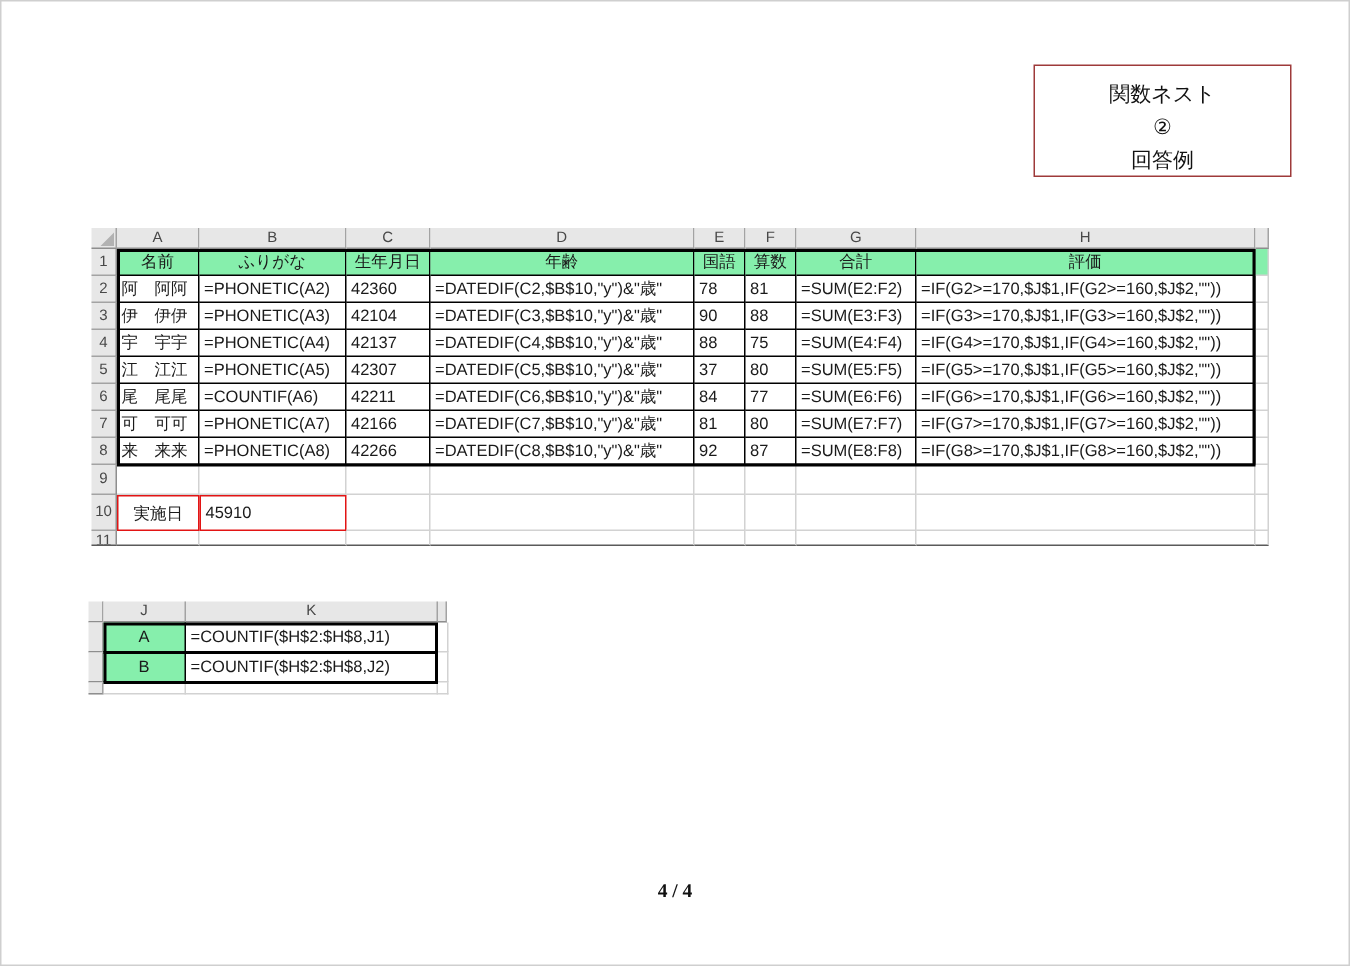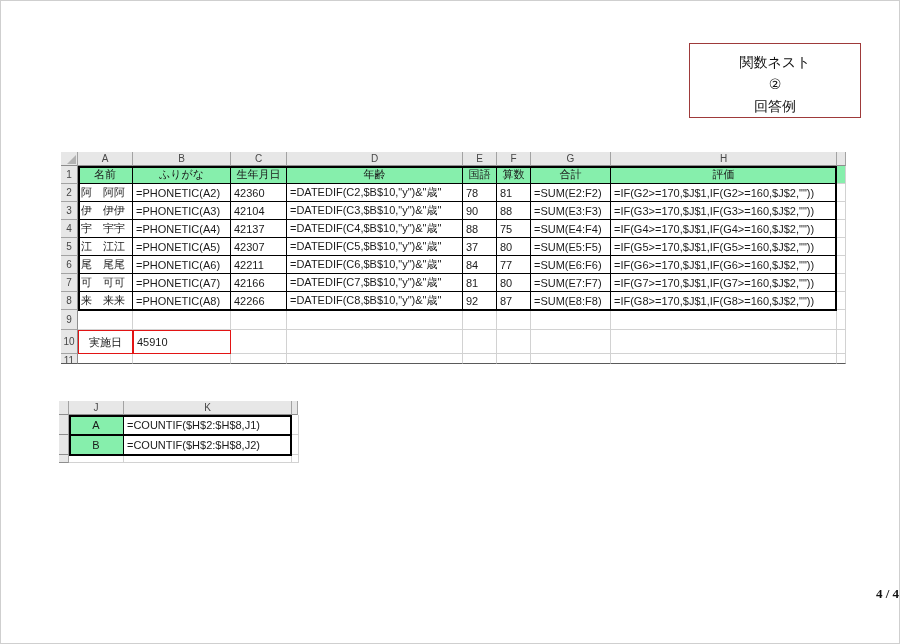--- a/index.html
+++ b/index.html
@@ -27,21 +27,21 @@
   .ctr{justify-content:center;}
   .red{border:1px solid #e21414;}
   .edge{border-bottom:1px solid #5a5a5a;}
   .clip{align-items:flex-start;line-height:14px;}
   .thick{position:absolute;box-sizing:border-box;border:2px solid #000;pointer-events:none;}
   .hline{position:absolute;background:#000;pointer-events:none;}
   .tri{width:0;height:0;border-left:9px solid transparent;
        border-bottom:9px solid #b2b2b2;margin:auto 1px 1px auto;}
 
   
-  .footer{position:absolute;left:0;right:0;top:585px;text-align:right;
+  .footer{position:absolute;left:0;right:0;top:585px;text-align:center;
           font-family:"Liberation Serif","DejaVu Serif",serif;
           font-weight:bold;font-size:13px;color:#111;}
 </style>
 </head>
 <body>
 
 <div class="page">
 
   <div class="titlebox" style="border-color: rgb(158, 58, 58);">
     <div>関数ネスト</div>
@@ -108,21 +108,21 @@
       <div class="c db">=PHONETIC(A5)</div>
       <div class="c db">42307</div>
       <div class="c db">=DATEDIF(C5,$B$10,"y")&amp;"歳"</div>
       <div class="c db">37</div>
       <div class="c db">80</div>
       <div class="c db">=SUM(E5:F5)</div>
       <div class="c db">=IF(G5&gt;=170,$J$1,IF(G5&gt;=160,$J$2,""))</div>
       <div class="c lt"></div>
       <div class="c rn">6</div>
       <div class="c db">尾　尾尾</div>
-      <div class="c db">=PHONETIC(A6)</div>
+      <div class="c db">=COUNTIF(A6)</div>
       <div class="c db">42211</div>
       <div class="c db">=DATEDIF(C6,$B$10,"y")&amp;"歳"</div>
       <div class="c db">84</div>
       <div class="c db">77</div>
       <div class="c db">=SUM(E6:F6)</div>
       <div class="c db">=IF(G6&gt;=170,$J$1,IF(G6&gt;=160,$J$2,""))</div>
       <div class="c lt"></div>
       <div class="c rn">7</div>
       <div class="c db">可　可可</div>
       <div class="c db">=PHONETIC(A7)</div>

